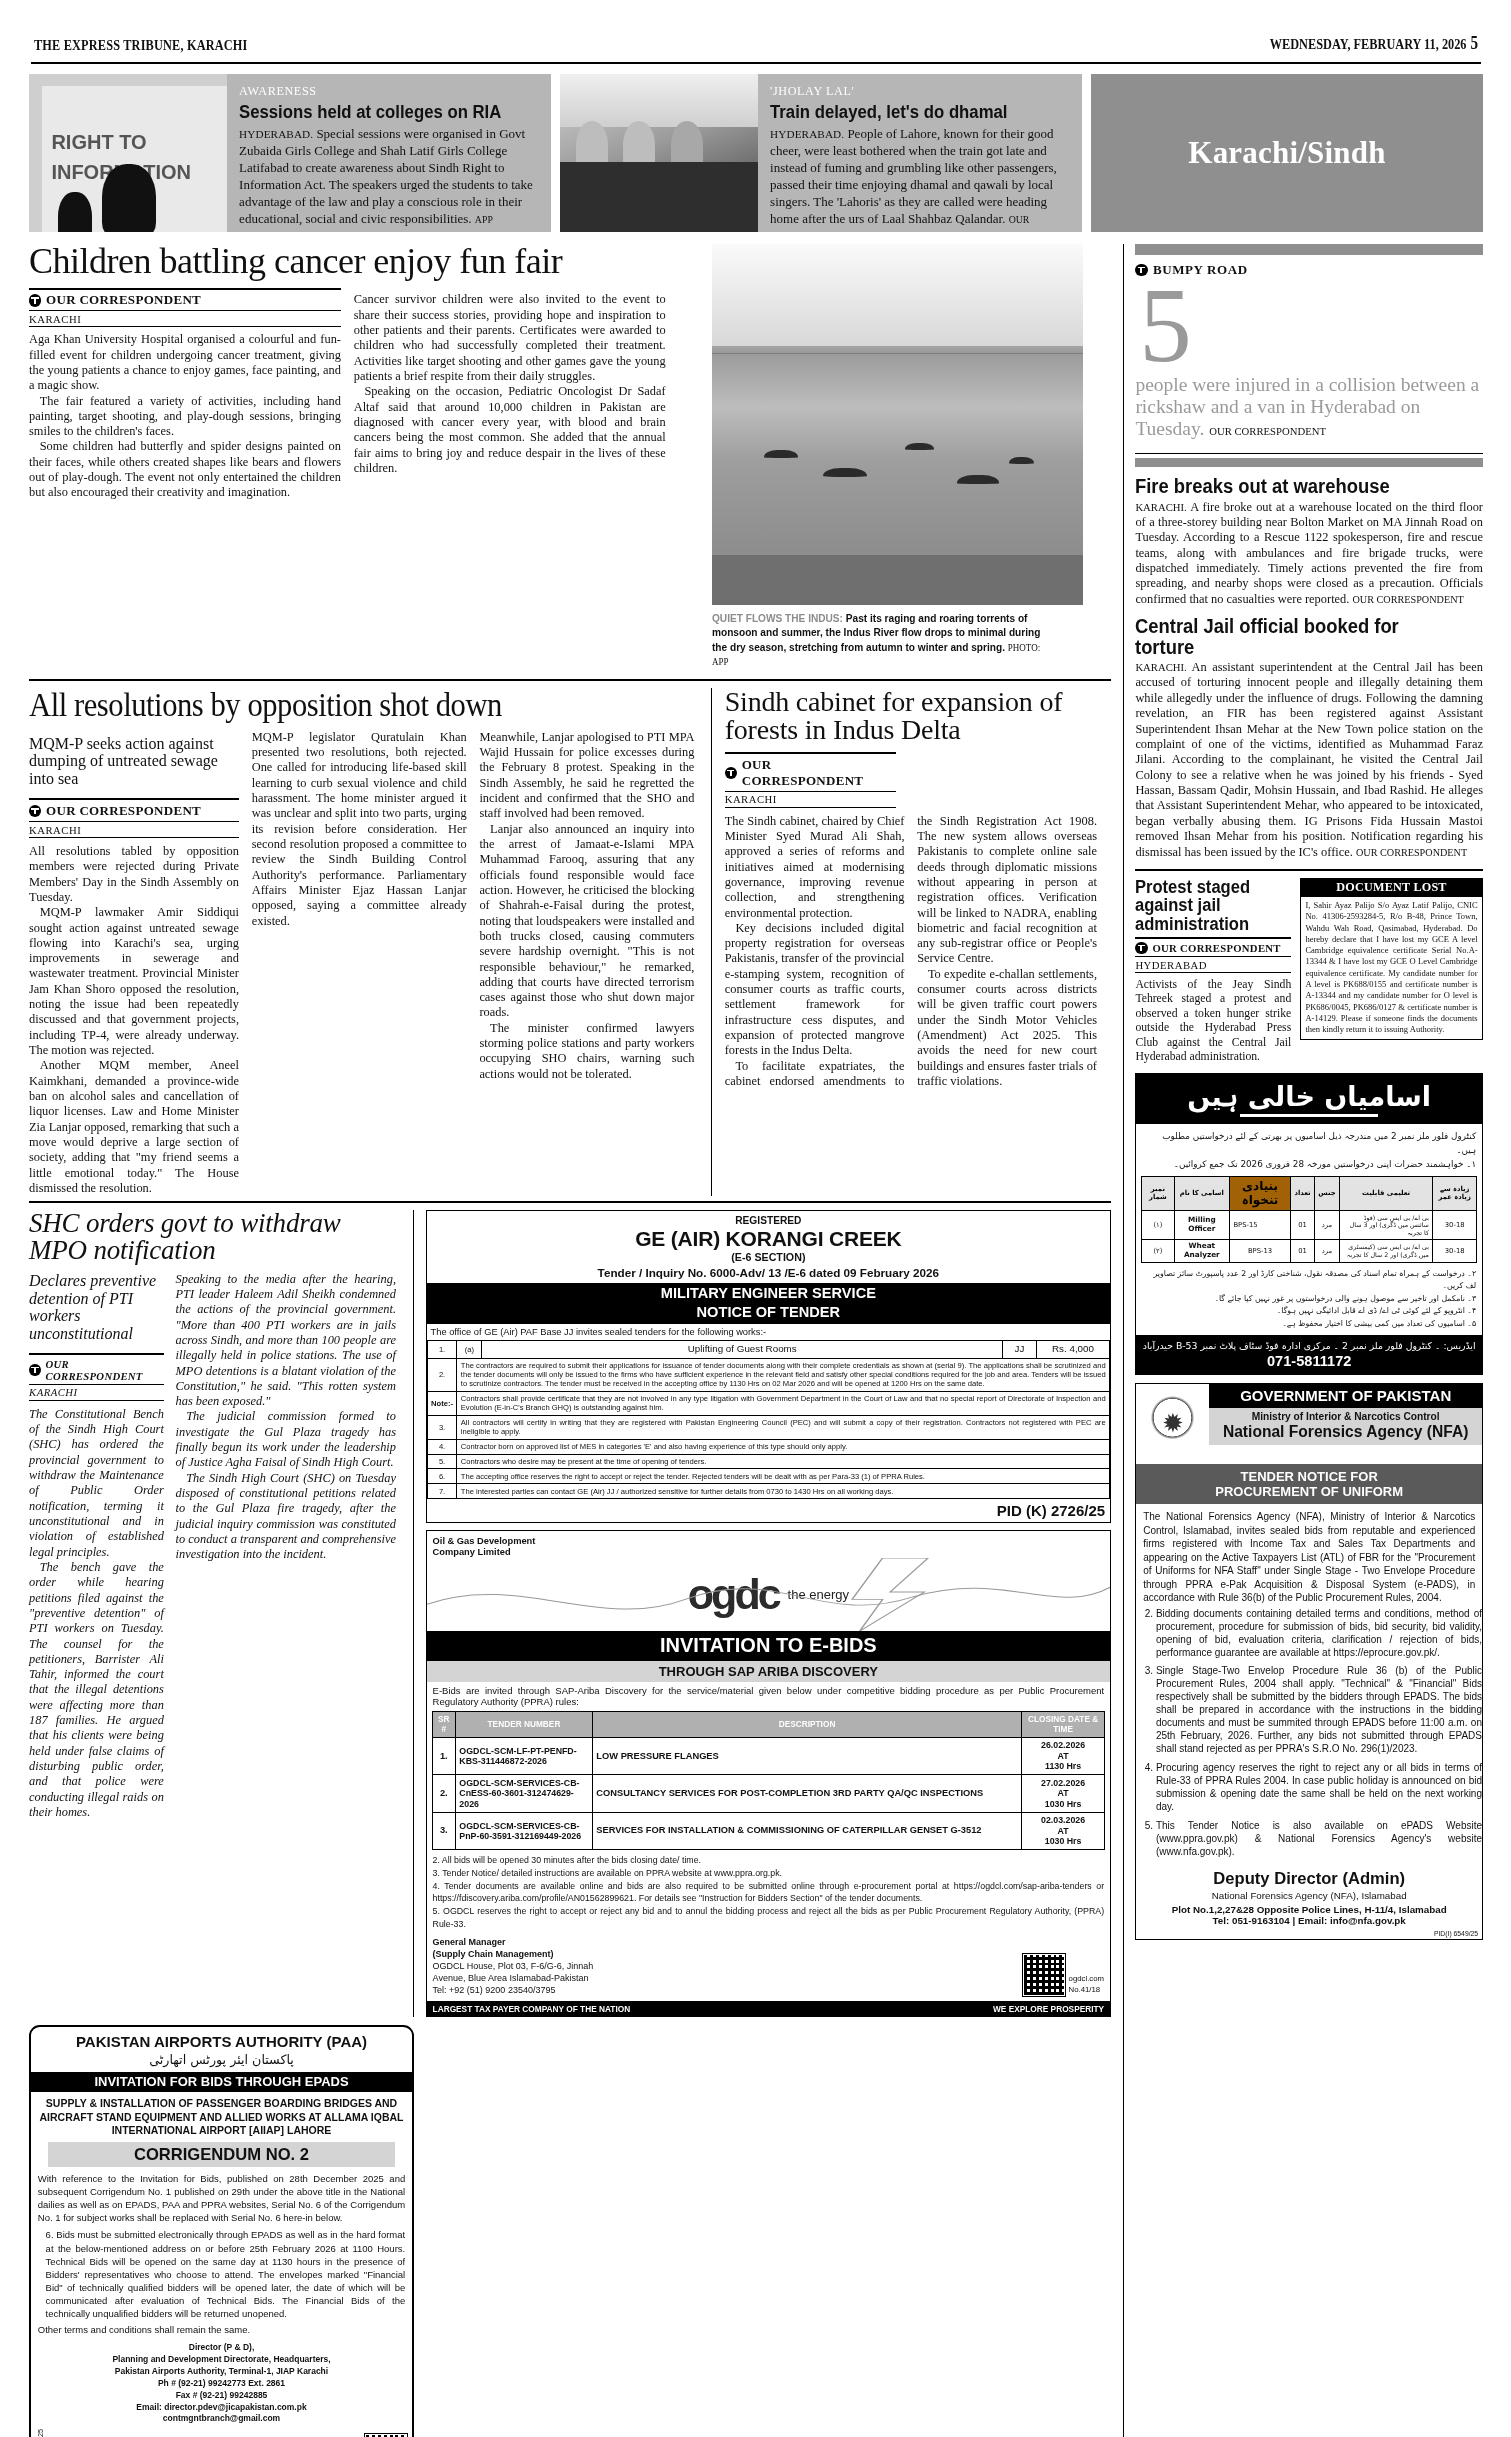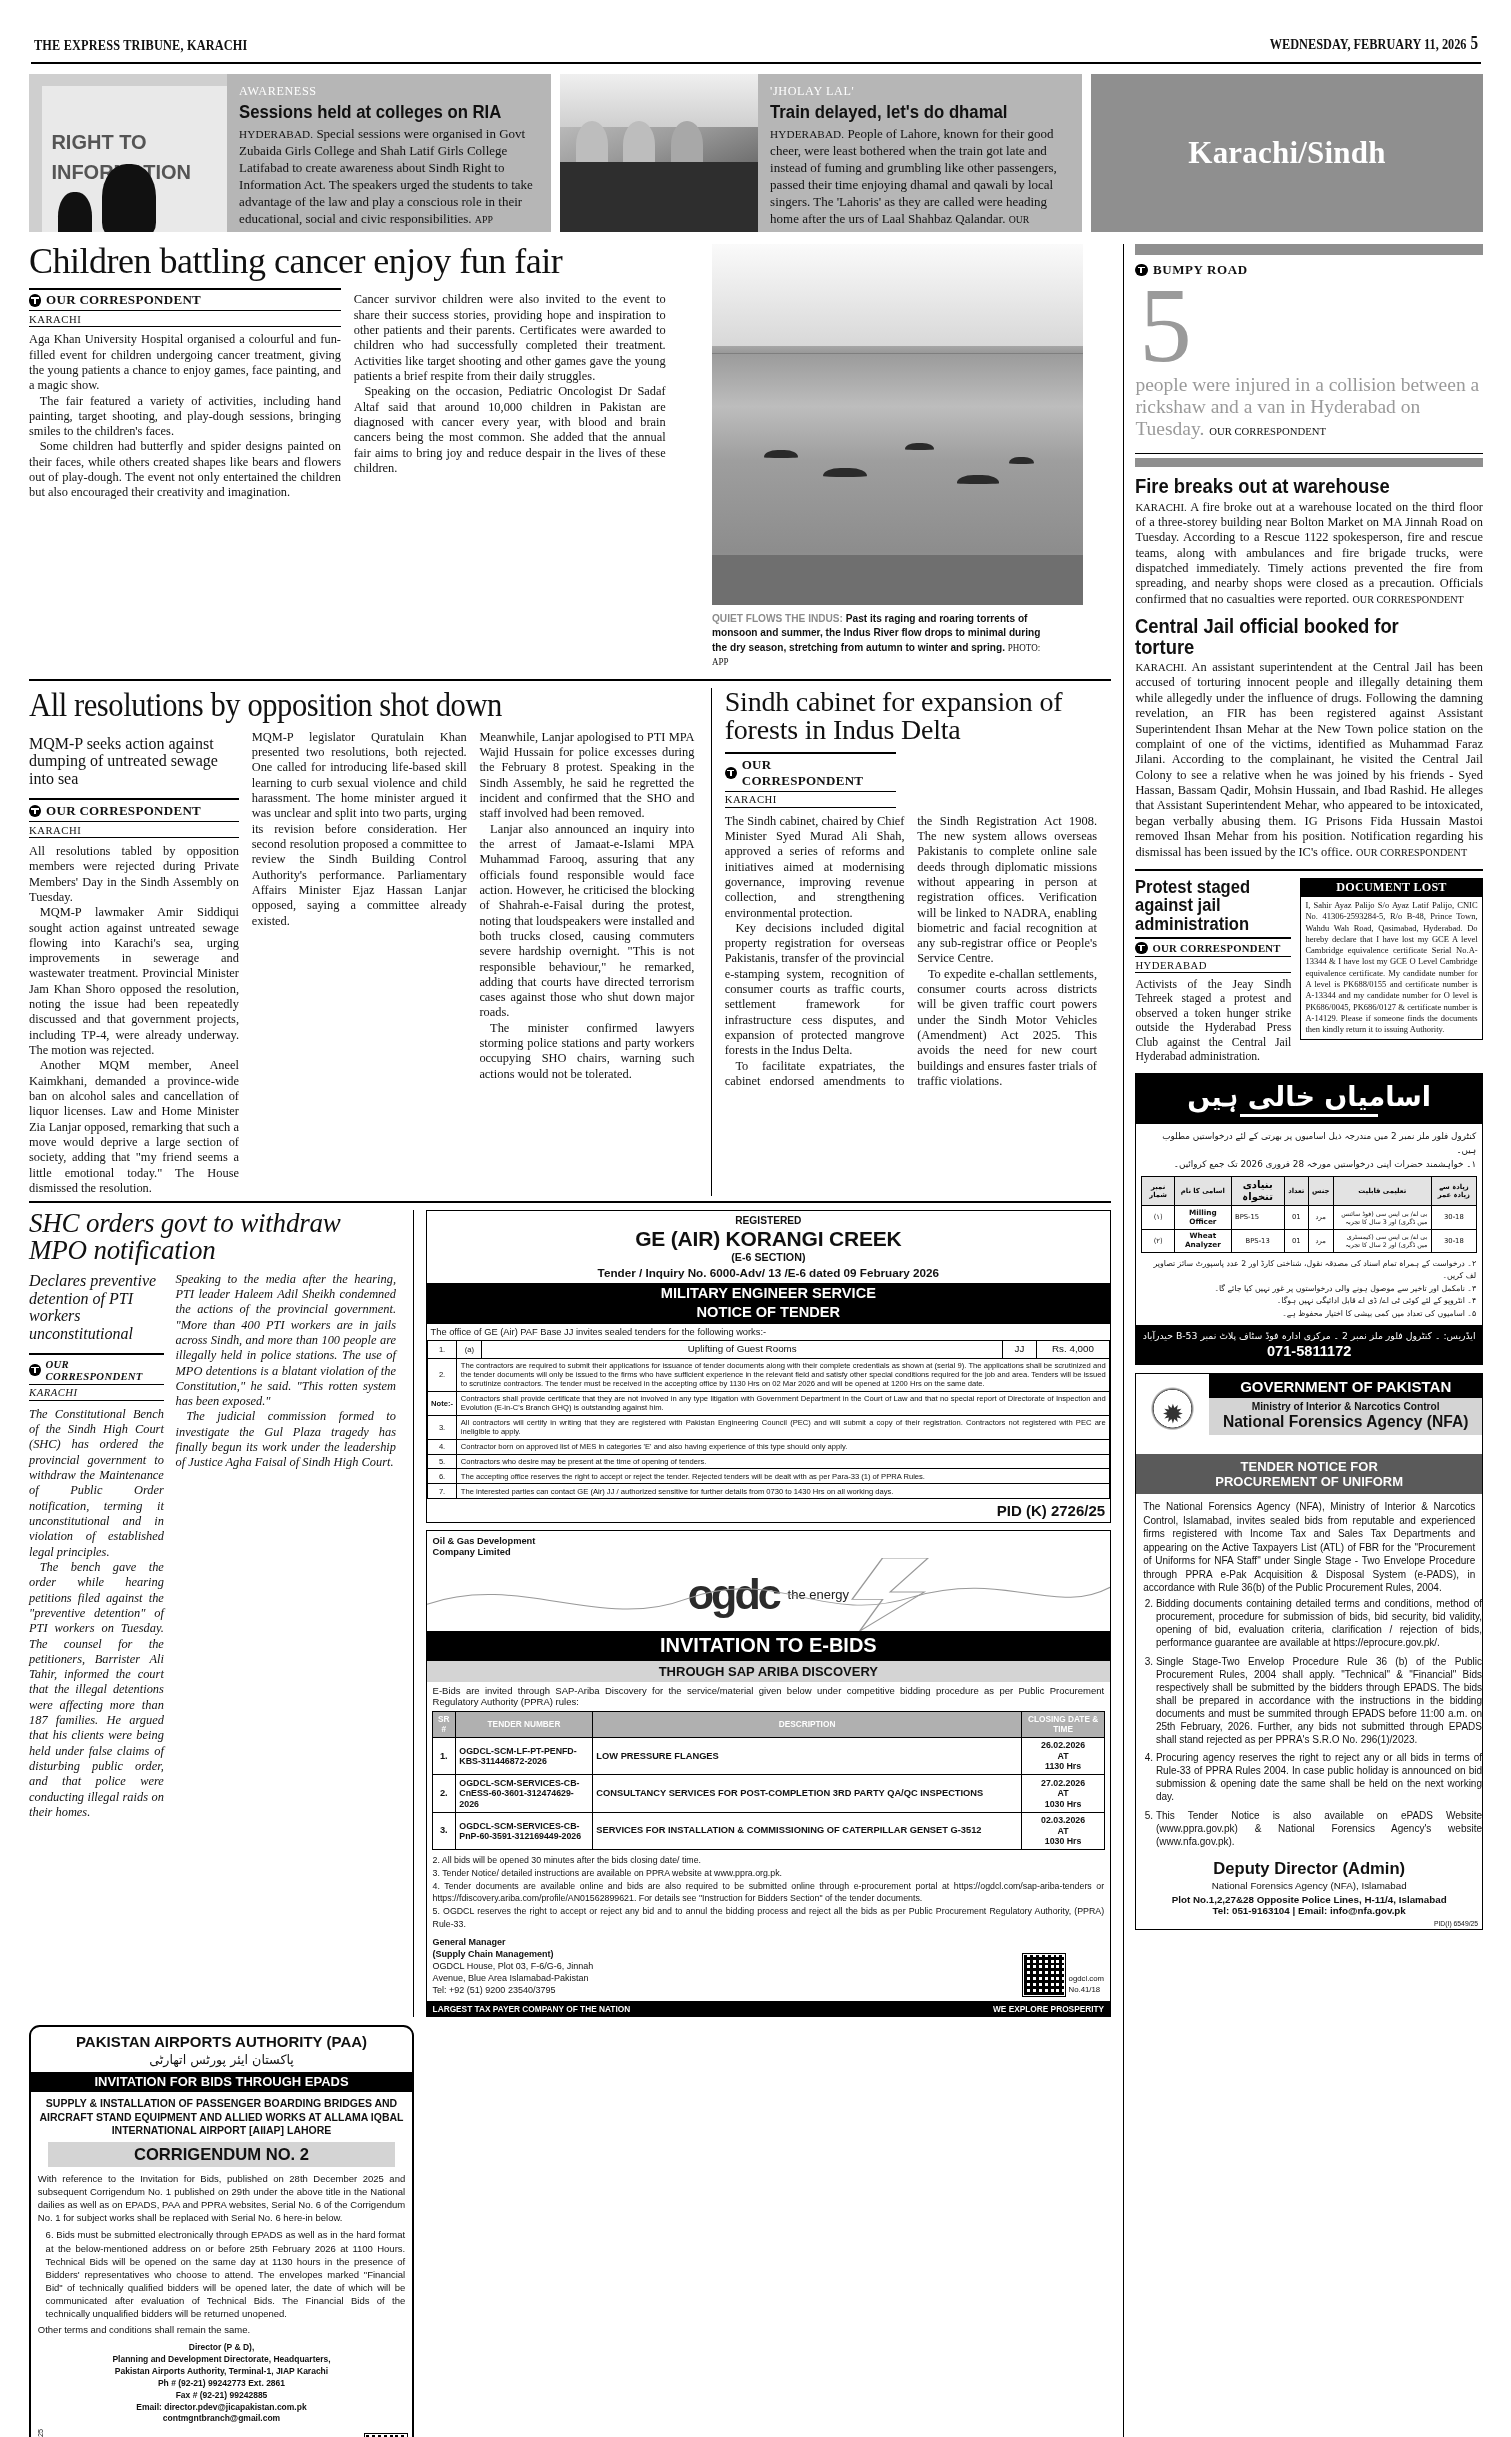--- a/index.html
+++ b/index.html
@@ -304,20 +304,21 @@
                   <span>OUR CORRESPONDENT</span>
                 </div>
                 <div class="byline-city">KARACHI</div>
               </div>
               <p class="body" style="margin-top:5.9px">The Constitutional Bench of the Sindh High Court (SHC) has ordered the provincial government to withdraw the Maintenance of Public Order notification, terming it unconstitutional and in violation of established legal principles.</p>
               <p class="body">The bench gave the order while hearing petitions filed against the "preventive detention" of PTI workers on Tuesday. The counsel for the petitioners, Barrister Ali Tahir, informed the court that the illegal detentions were affecting more than 187 families. He argued that his clients were being held under false claims of disturbing public order, and that police were conducting illegal raids on their homes.</p>
             </div>
             <div style="width:224px;">
               <p class="body">Speaking to the media after the hearing, PTI leader Haleem Adil Sheikh condemned the actions of the provincial government. "More than 400 PTI workers are in jails across Sindh, and more than 100 people are illegally held in police stations. The use of MPO detentions is a blatant violation of the Constitution," he said. "This rotten system has been exposed."</p>
               <p class="body">The judicial commission formed to investigate the Gul Plaza tragedy has finally begun its work under the leadership of Justice Agha Faisal of Sindh High Court.</p>
+              <p class="body">The Sindh High Court (SHC) on Tuesday disposed of constitutional petitions related to the Gul Plaza fire tragedy, after the judicial inquiry commission was constituted to conduct a transparent and comprehensive investigation into the incident.</p>
             </div>
           </div>
         </div>
 
         <div style="width:697px;padding-left:11.7px;">
           <div class="ad" style="border-width:1.5px;">
             <div class="ctr sans" style="padding:3.9px 0 1px 0;font-weight:bold;font-size:10.2px;">REGISTERED</div>
             <div class="ctr sans" style="font-weight:bold;font-size:21px;letter-spacing:-0.2px;">GE (AIR) KORANGI CREEK</div>
             <div class="ctr sans" style="font-weight:bold;font-size:10.7px;">(E-6 SECTION)</div>
             <div class="ctr sans" style="font-weight:bold;font-size:11.7px;padding:2.9px 0 3.9px 0;">Tender / Inquiry No. 6000-Adv/ 13 /E-6 dated 09 February 2026</div>
@@ -539,21 +540,21 @@
           <div>کنٹرول فلور ملز نمبر 2 میں مندرجہ ذیل اسامیوں پر بھرتی کے لئے درخواستیں مطلوب ہیں۔</div>
           <div>۱۔ خواہشمند حضرات اپنی درخواستیں مورخہ 28 فروری 2026 تک جمع کروائیں۔</div>
         </div>
         <table class="tbl urdu" style="width:calc(100% - 9.8px);margin:2.9px 4.9px;">
           <tbody>
               <tr>
             <th style="background:#e3e3e3;color:#000;font-size:6.8px">زیادہ سے زیادہ عمر</th>
             <th style="background:#e3e3e3;color:#000;font-size:6.8px">تعلیمی قابلیت</th>
             <th style="background:#e3e3e3;color:#000;font-size:6.8px">جنس</th>
             <th style="background:#e3e3e3;color:#000;font-size:6.8px">تعداد</th>
-            <th style="background:#e5e5e5;color:#000;font-size:10px">بنیادی تنخواہ</th>
+            <th style="background:#a16207;color:#000;font-size:12px">بنیادی تنخواہ</th>
             <th style="background:#e3e3e3;color:#000;font-size:6.8px">اسامی کا نام</th>
             <th style="background:#e3e3e3;color:#000;font-size:6.8px">نمبر شمار</th>
           </tr>
           <tr>
             <td style="text-align:center;font-size:6.8px">30-18</td>
             <td style="font-size:6.3px">بی اے/ بی ایس سی (فوڈ سائنس میں ڈگری) اور 3 سال کا تجربہ</td>
             <td style="text-align:center;font-size:6.8px">مرد</td>
             <td style="text-align:center;font-size:6.8px">01</td>
             <td style="text-align:left;font-size:6.8px">BPS-15</td>
             <td style="text-align:center;font-size:7.3px;font-weight:bold">Milling Officer</td>

